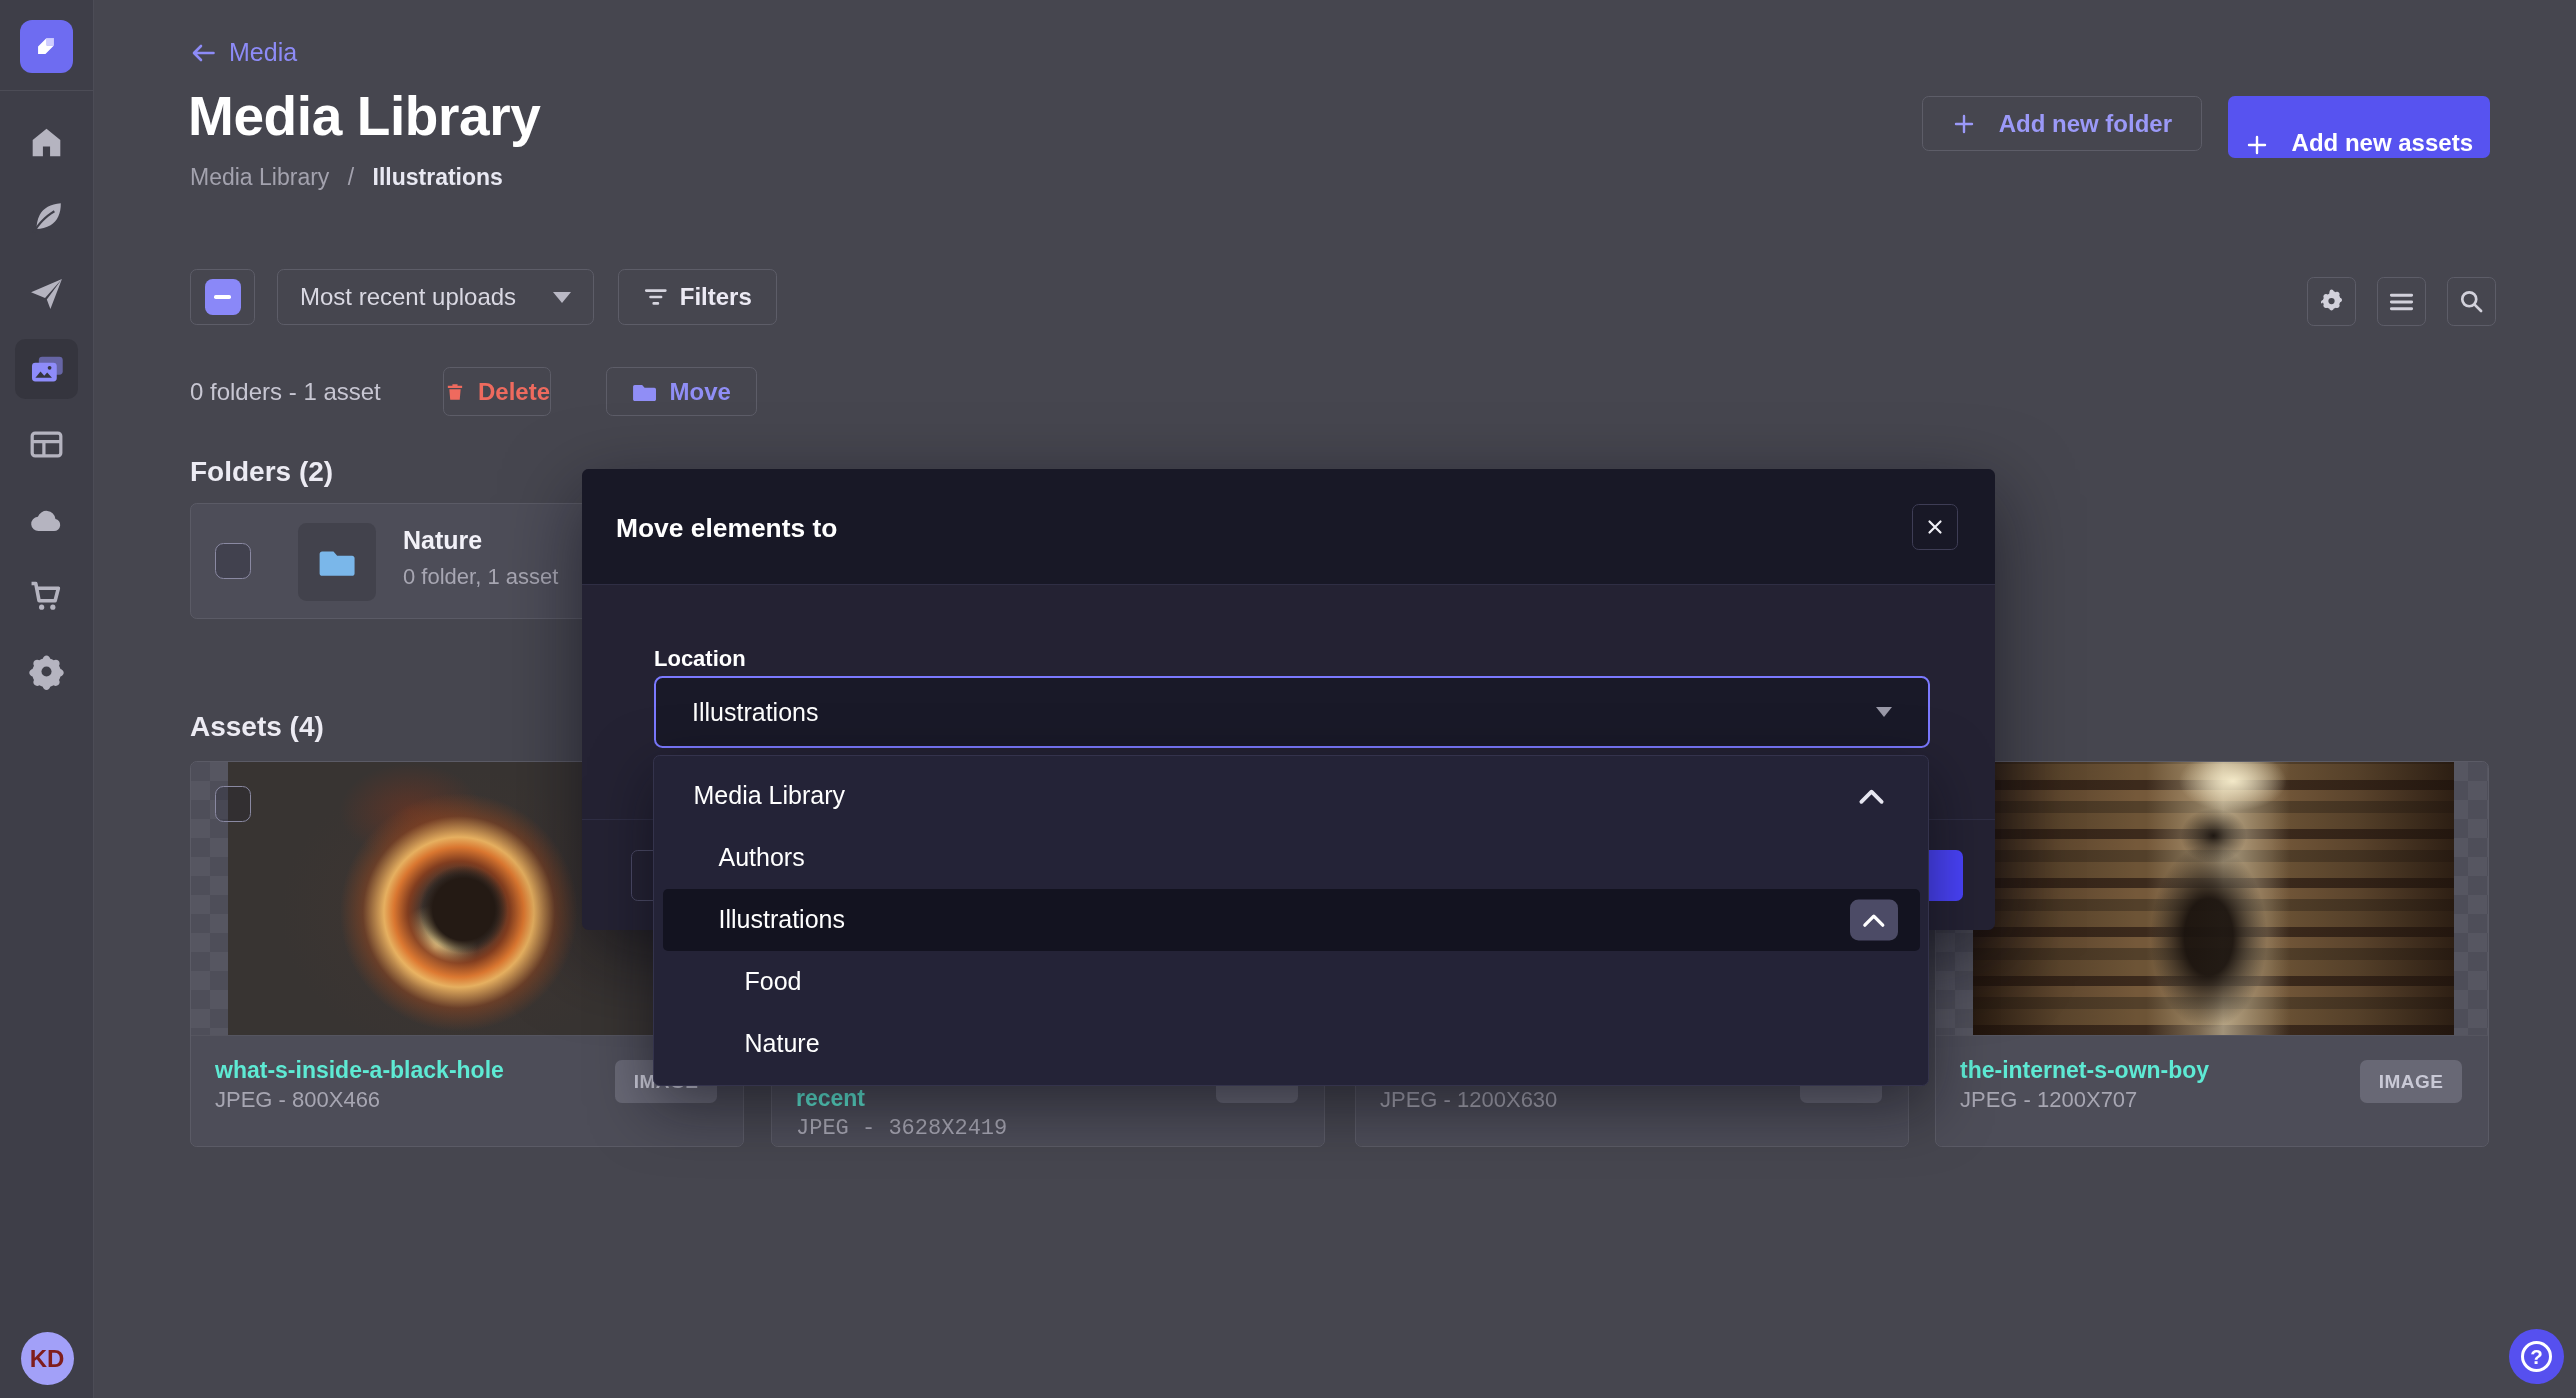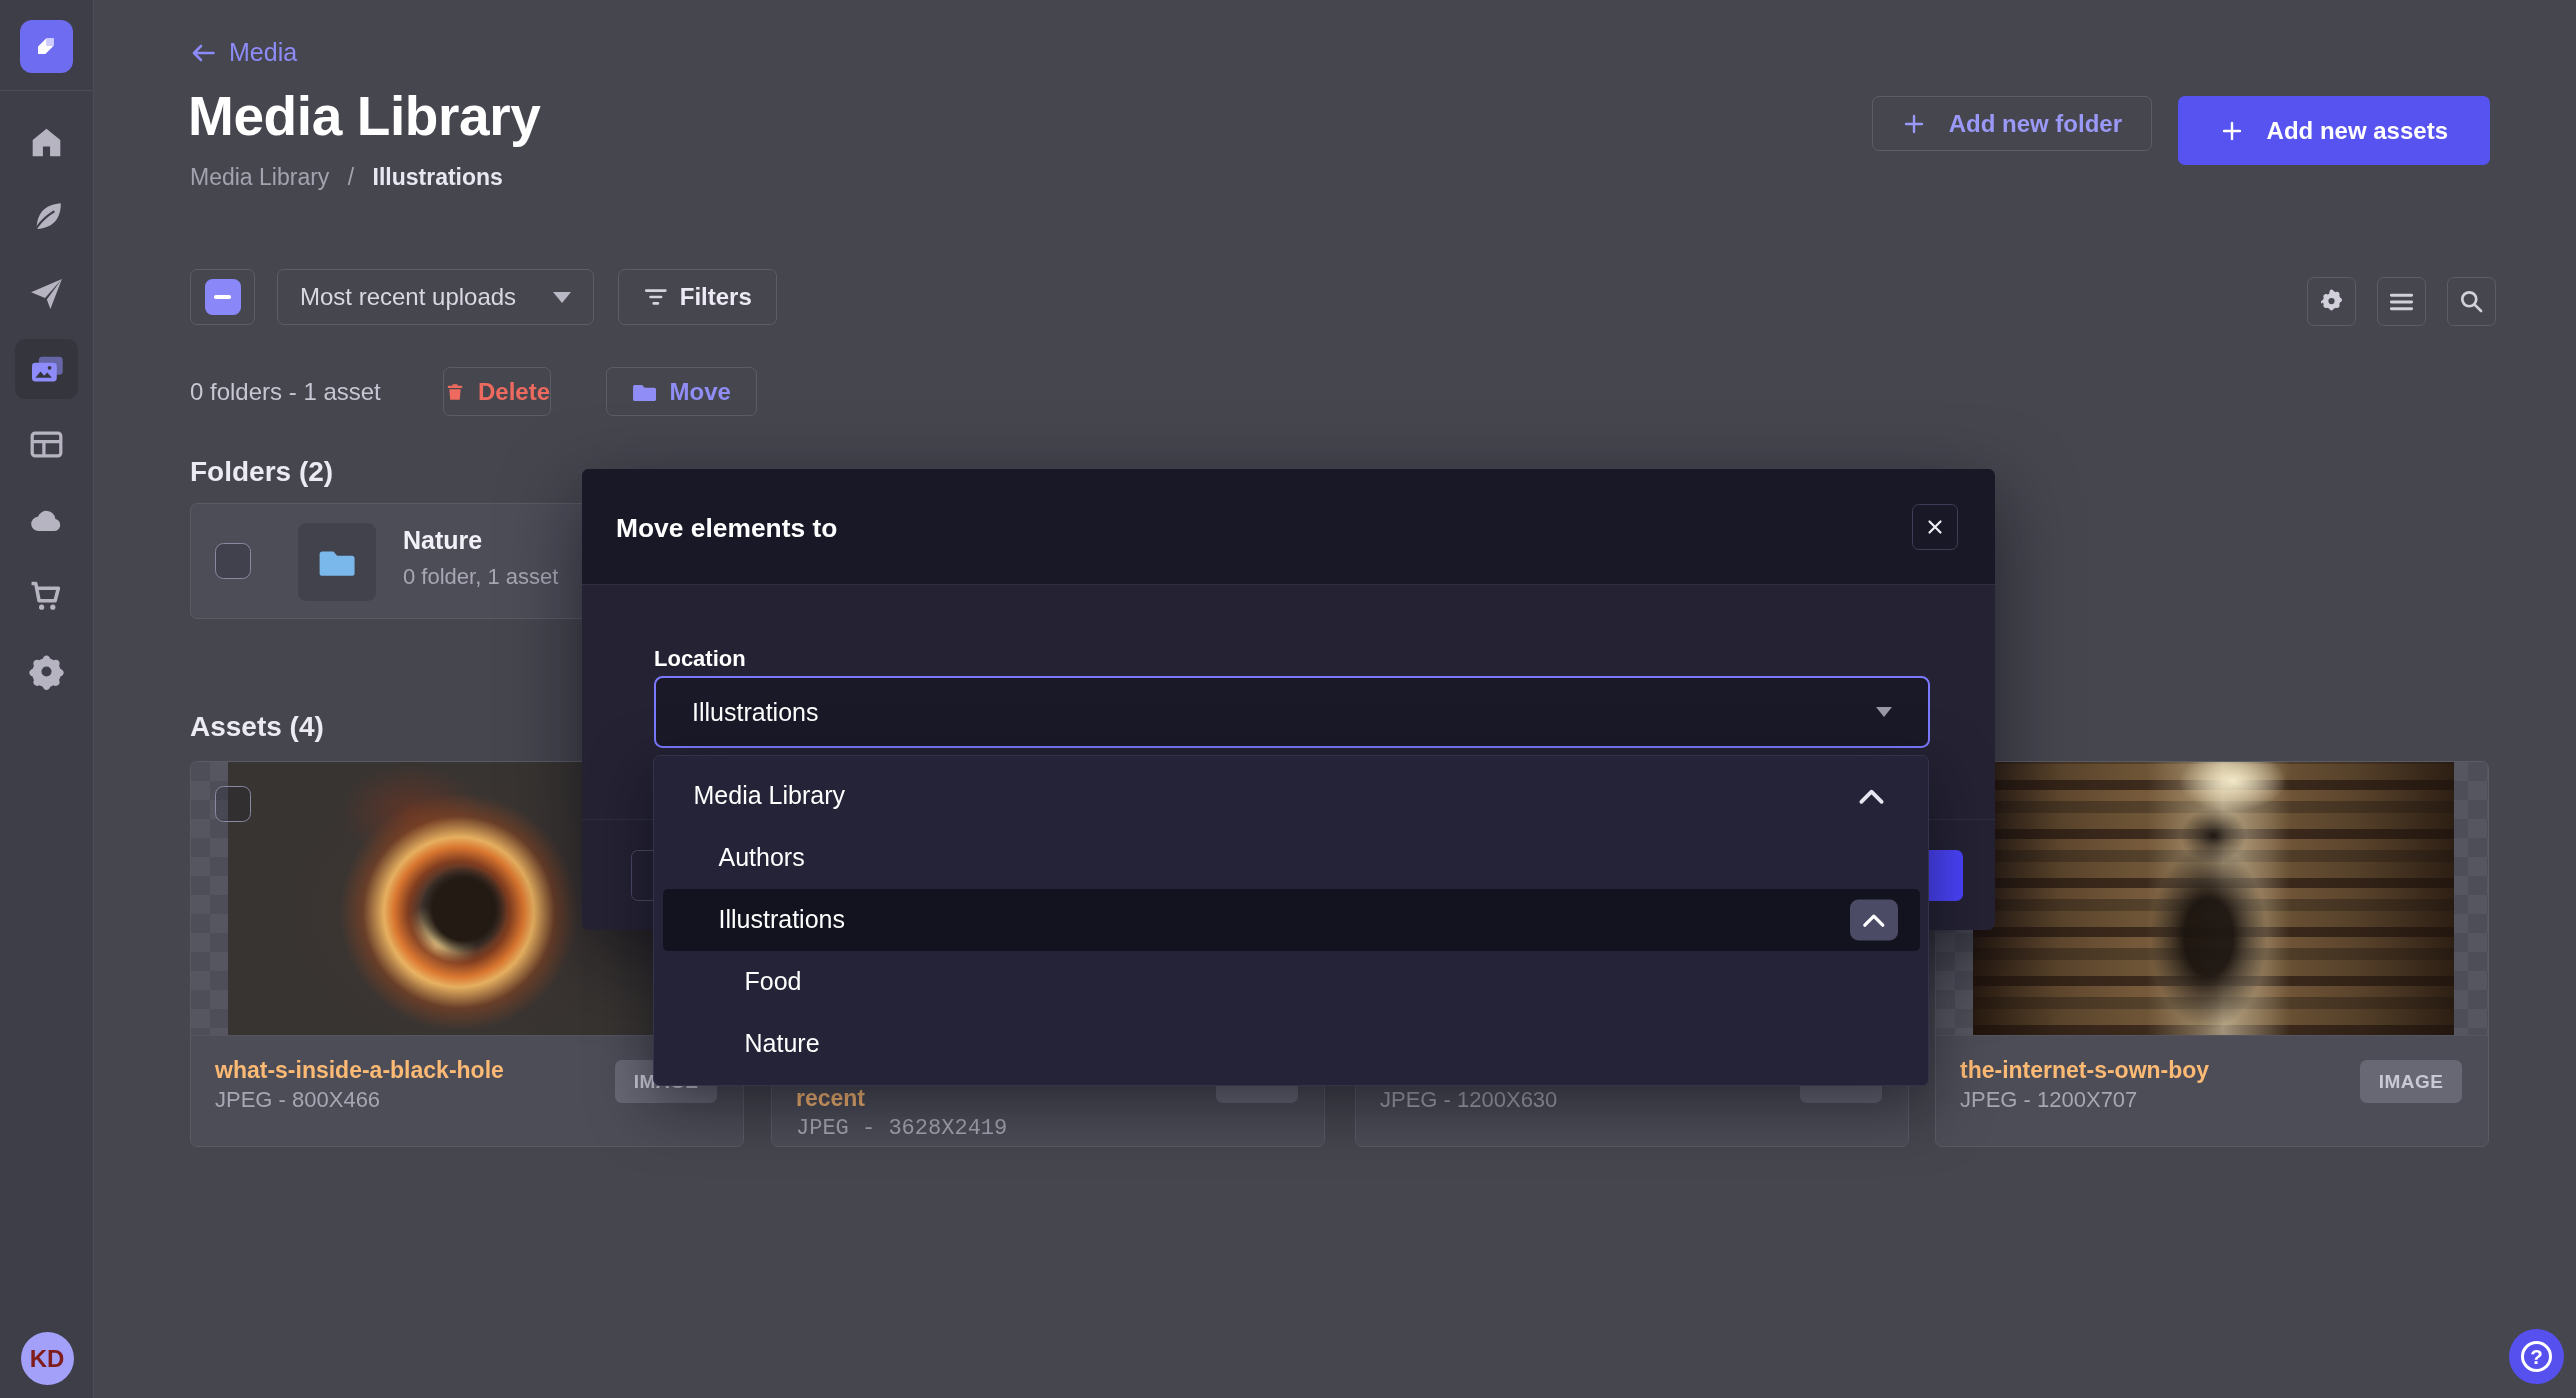--- a/index.html
+++ b/index.html
@@ -17,21 +17,21 @@
 
   
   .back { position:absolute; left:190px; top:38px; display:flex; align-items:center; gap:12px; color:#8d8bf7; font-size:25px; cursor:pointer; text-decoration:none; }
   .page-title { position:absolute; left:188px; top:84px; font-size:55px; font-weight:700; color:#ffffff; letter-spacing:-0.4px; }
   .breadcrumb { position:absolute; left:190px; top:164px; font-size:23px; color:#a3a2ae; }
   .breadcrumb .sep { margin:0 12px; }
   .breadcrumb .current { color:#e8e8f2; font-weight:700; }
   .hdr-actions { position:absolute; right:86px; top:96px; display:flex; gap:25.6px; }
   .btn { display:flex; align-items:center; justify-content:center; gap:23px; border-radius:6.8px; font-size:24px; cursor:pointer; border:0.9px solid transparent; background:transparent; font-family:inherit; }
   .btn-outline { border-color:#5d5d68; color:#9b99f8; height:55px; padding:0 29px; font-weight:600; }
-  .btn-primary { background:#5753f0; color:#ffffff; height:69px; padding:0 41px; font-weight:600; }
+  .btn-primary { background:#5753f0; color:#ffffff; height:62px; padding:0 16px; font-weight:600;align-items:flex-end; }
 
   
   .toolbar-btn { position:absolute; top:269px; height:56px; border:0.9px solid #5d5d68; border-radius:6.8px; background:transparent; display:flex; align-items:center; cursor:pointer; font-family:inherit; }
   .selall { left:190px; width:65px; justify-content:center; }
   .cb-ind { width:36px; height:36px; border-radius:7.7px; background:#8a88f8; display:flex; align-items:center; justify-content:center; }
   .cb-ind .minus { width:17px; height:3.4px; border-radius:1.7px; background:#ffffff; }
   .sort { left:277px; width:317px; padding:0 22px; justify-content:space-between; color:#d9d8e2; font-size:24px; }
   .caret-down { width:0; height:0; border-left:9.4px solid transparent; border-right:9.4px solid transparent; border-top:11px solid #b9b8c4; }
   .filters { left:618px; width:159px; gap:11px; justify-content:center; color:#eceaf4; font-size:24px; font-weight:600; }
   .icon-btn { position:absolute; top:277px; width:49px; height:49px; border:0.9px solid #5d5d68; border-radius:6.8px; background:transparent; display:flex; align-items:center; justify-content:center; cursor:pointer; }
@@ -70,21 +70,21 @@
       #383432; }
   .art-library { background:
       radial-gradient(ellipse 77px 43px at 54% 7%, rgba(248,238,205,0.95), rgba(248,238,205,0) 70%),
       radial-gradient(ellipse 44px 36px at 50% 27%, rgba(18,12,9,0.9), rgba(18,12,9,0) 75%),
       radial-gradient(ellipse 81px 128px at 49% 64%, rgba(22,15,11,0.92) 30%, rgba(22,15,11,0) 72%),
       linear-gradient(90deg, rgba(28,17,11,0.85) 0%, rgba(28,17,11,0.25) 18%, rgba(0,0,0,0) 34%, rgba(0,0,0,0) 62%, rgba(28,17,11,0.3) 80%, rgba(28,17,11,0.8) 100%),
       linear-gradient(90deg, rgba(0,0,0,0) 36%, rgba(238,220,180,0.35) 47%, rgba(244,232,198,0.55) 52%, rgba(0,0,0,0) 66%),
       repeating-linear-gradient(0deg, #3c2a1c 0 10.2px, #6d5436 10.2px 25.6px, #53402a 25.6px 38px, #75593a 38px 49px),
       #6a5236; }
   .card-footer { position:absolute; left:0; top:273px; width:100%; height:113px; background:#4d4d58; border-top:0.9px solid #55555f; }
-  .a-title { position:absolute; left:24px; top:20.5px; font-size:23px; font-weight:700; color:#fdba74; white-space:nowrap; }
+  .a-title { position:absolute; left:24px; top:20.5px; font-size:23px; font-weight:700; color:#5eead4; white-space:nowrap; }
   .a-meta { position:absolute; left:24px; top:51px; font-size:22px; color:#a7a6b2; white-space:nowrap; }
   .shift .a-title { top:49px; } .shift .a-meta { top:80px;font-family:Liberation Mono, monospace; }
   .badge { position:absolute; right:25.6px; top:24px; height:43px; min-width:82px; padding:0 19px; border-radius:6.8px; background:#686875; color:#c9c9d6; font-size:19px; font-weight:700; letter-spacing:0.5px; display:flex; align-items:center; justify-content:center; }
 
   
   .modal { position:absolute; left:582px; top:469px; width:1413px; height:461px; border-radius:6.8px; background:#242233; box-shadow:0 25.6px 77px rgba(8,8,18,0.55); z-index:50; overflow:hidden; }
   .modal-header { position:absolute; left:0; top:0; width:100%; height:116px; background:#181826; border-bottom:0.9px solid #2f2e44; }
   .modal-title { position:absolute; left:34px; top:44px; font-size:26.4px; font-weight:600; color:#ffffff; }
   .close-btn { position:absolute; right:37px; top:35px; width:46px; height:46px; border-radius:6.8px; border:0.9px solid #3e3d55; background:transparent; display:flex; align-items:center; justify-content:center; cursor:pointer; }
   .field-label { position:absolute; left:72px; top:177px; font-size:22px; font-weight:700; color:#ffffff; }

